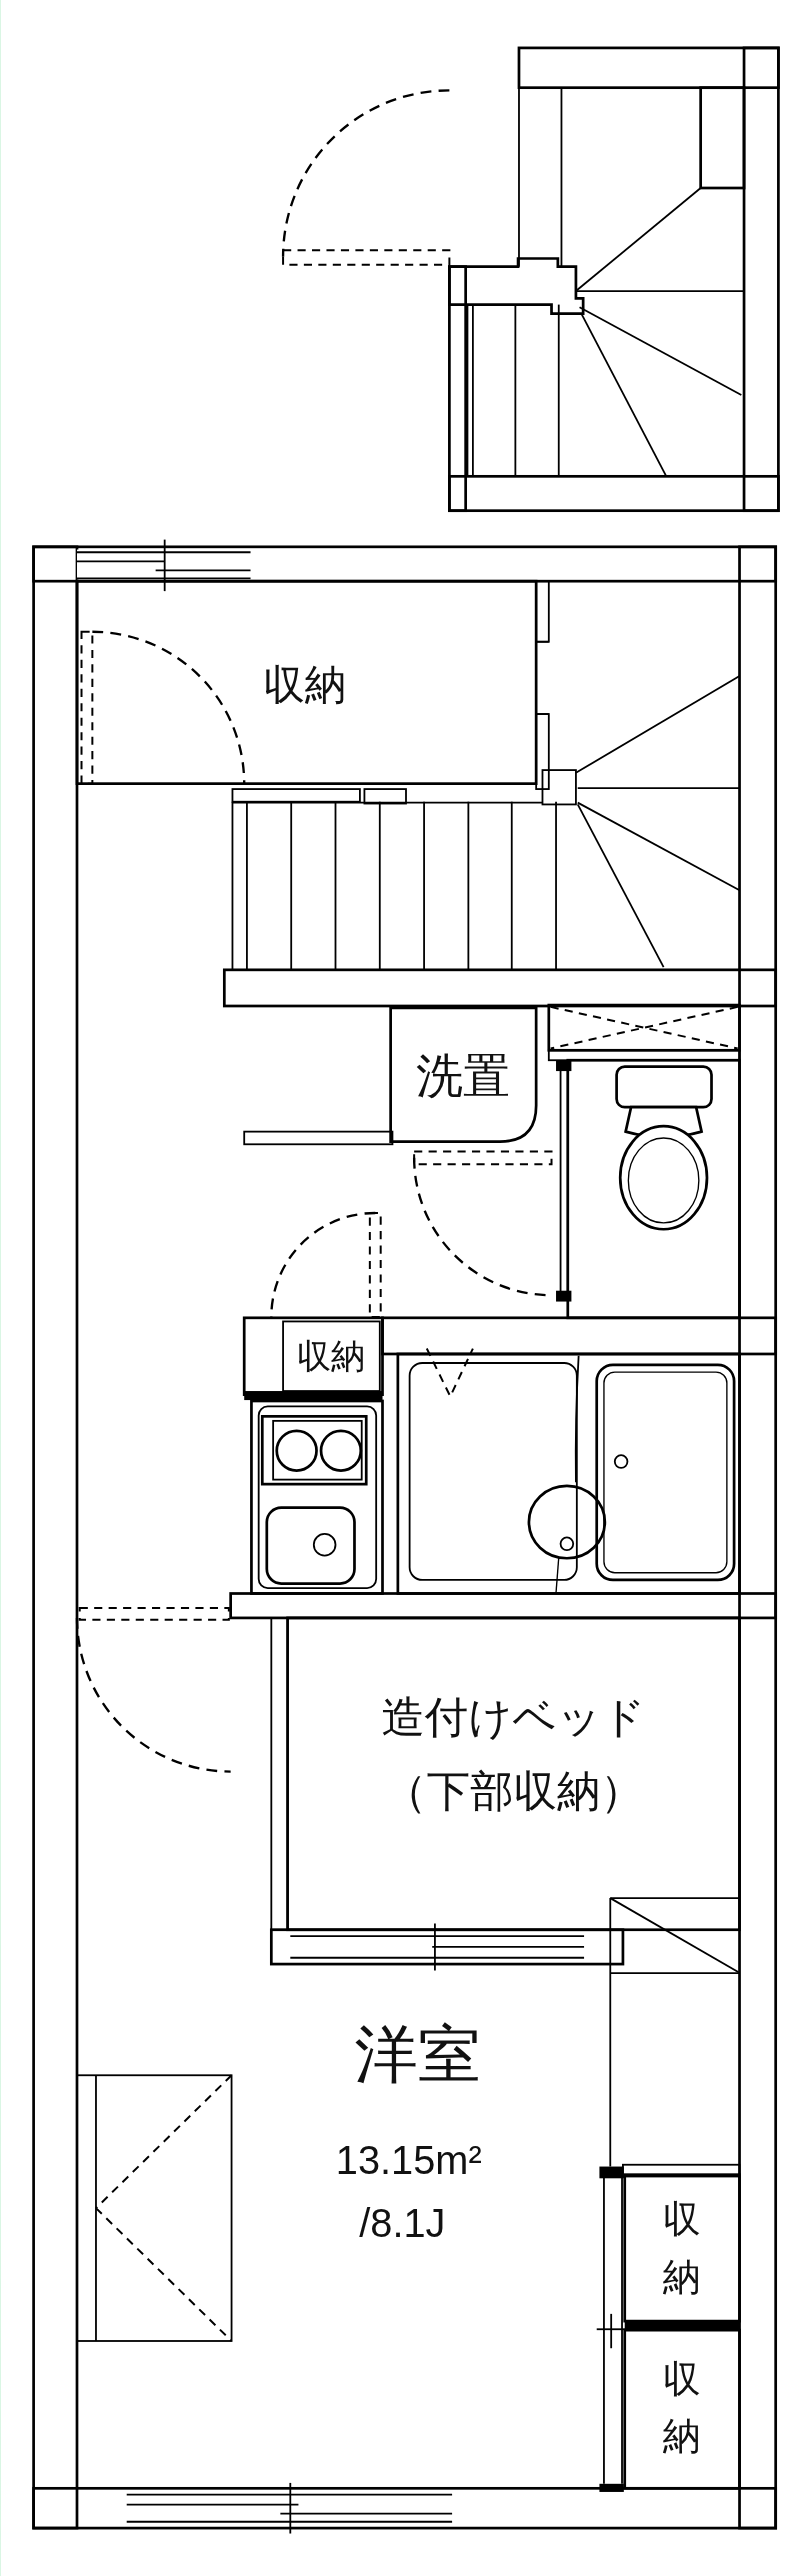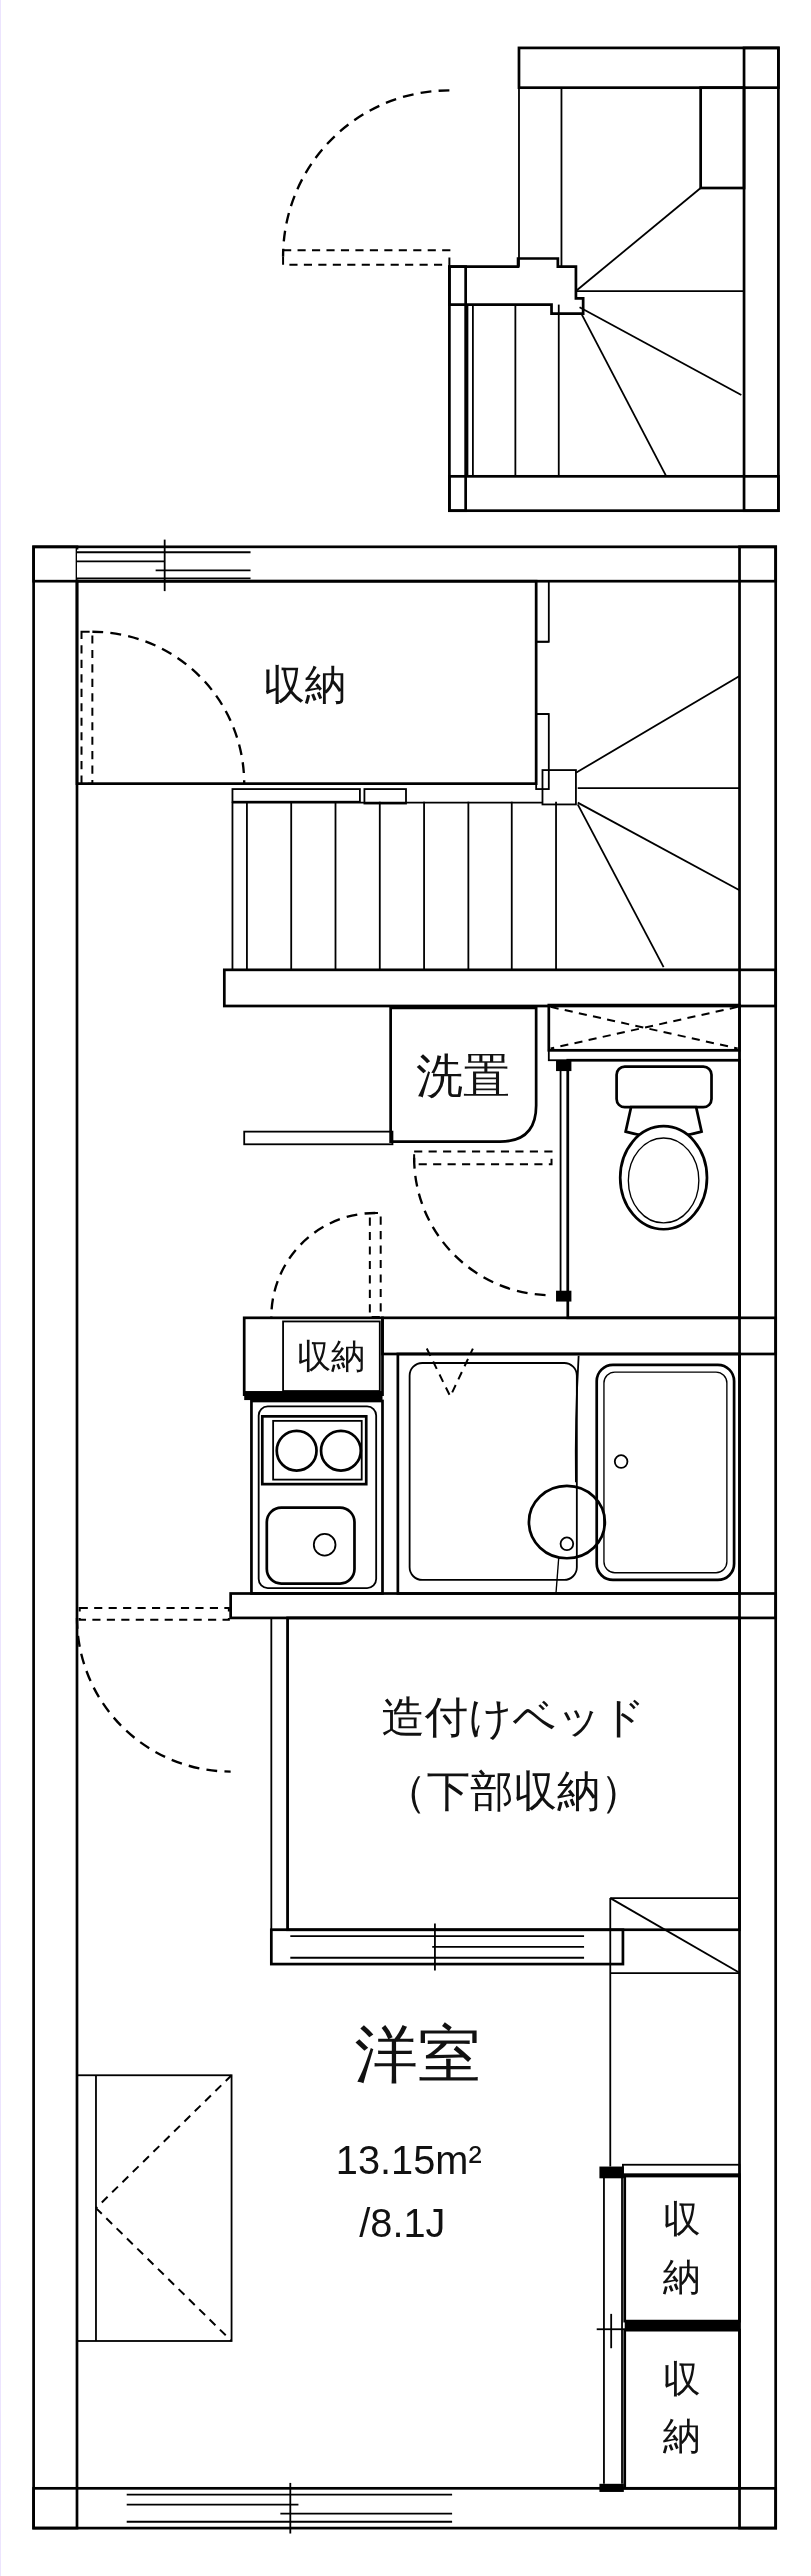--- a/index.html
+++ b/index.html
@@ -1,16 +1,16 @@
 <!DOCTYPE html>
 <html style="font-size:14.5px"><head>
 <meta charset="utf-8">
 <style>
   html,body{margin:0;padding:0;background:#fff;}
-  .stage{position:relative;width:812px;height:2576px;background:#8b5cf6;}
+  .stage{position:relative;width:812px;height:2576px;background:#22c55e;}
   svg{display:block;}
   .ln{stroke:#000;stroke-width:2;fill:none;}
   .ln15{stroke:#000;stroke-width:1.5;fill:none;}
   .ln3{stroke:#000;stroke-width:3;fill:none;}
   .dash{stroke:#000;stroke-width:2.6;fill:none;stroke-dasharray:12 8;}
   .dashthin{stroke:#000;stroke-width:2.2;fill:none;stroke-dasharray:9 7;}
   .fix{fill:#fff;stroke:#000;stroke-width:3;}
   .txt{font-family:"Liberation Sans","DejaVu Sans",sans-serif;fill:#111;}
   text{dominant-baseline:central;text-anchor:middle;}
 </style>

